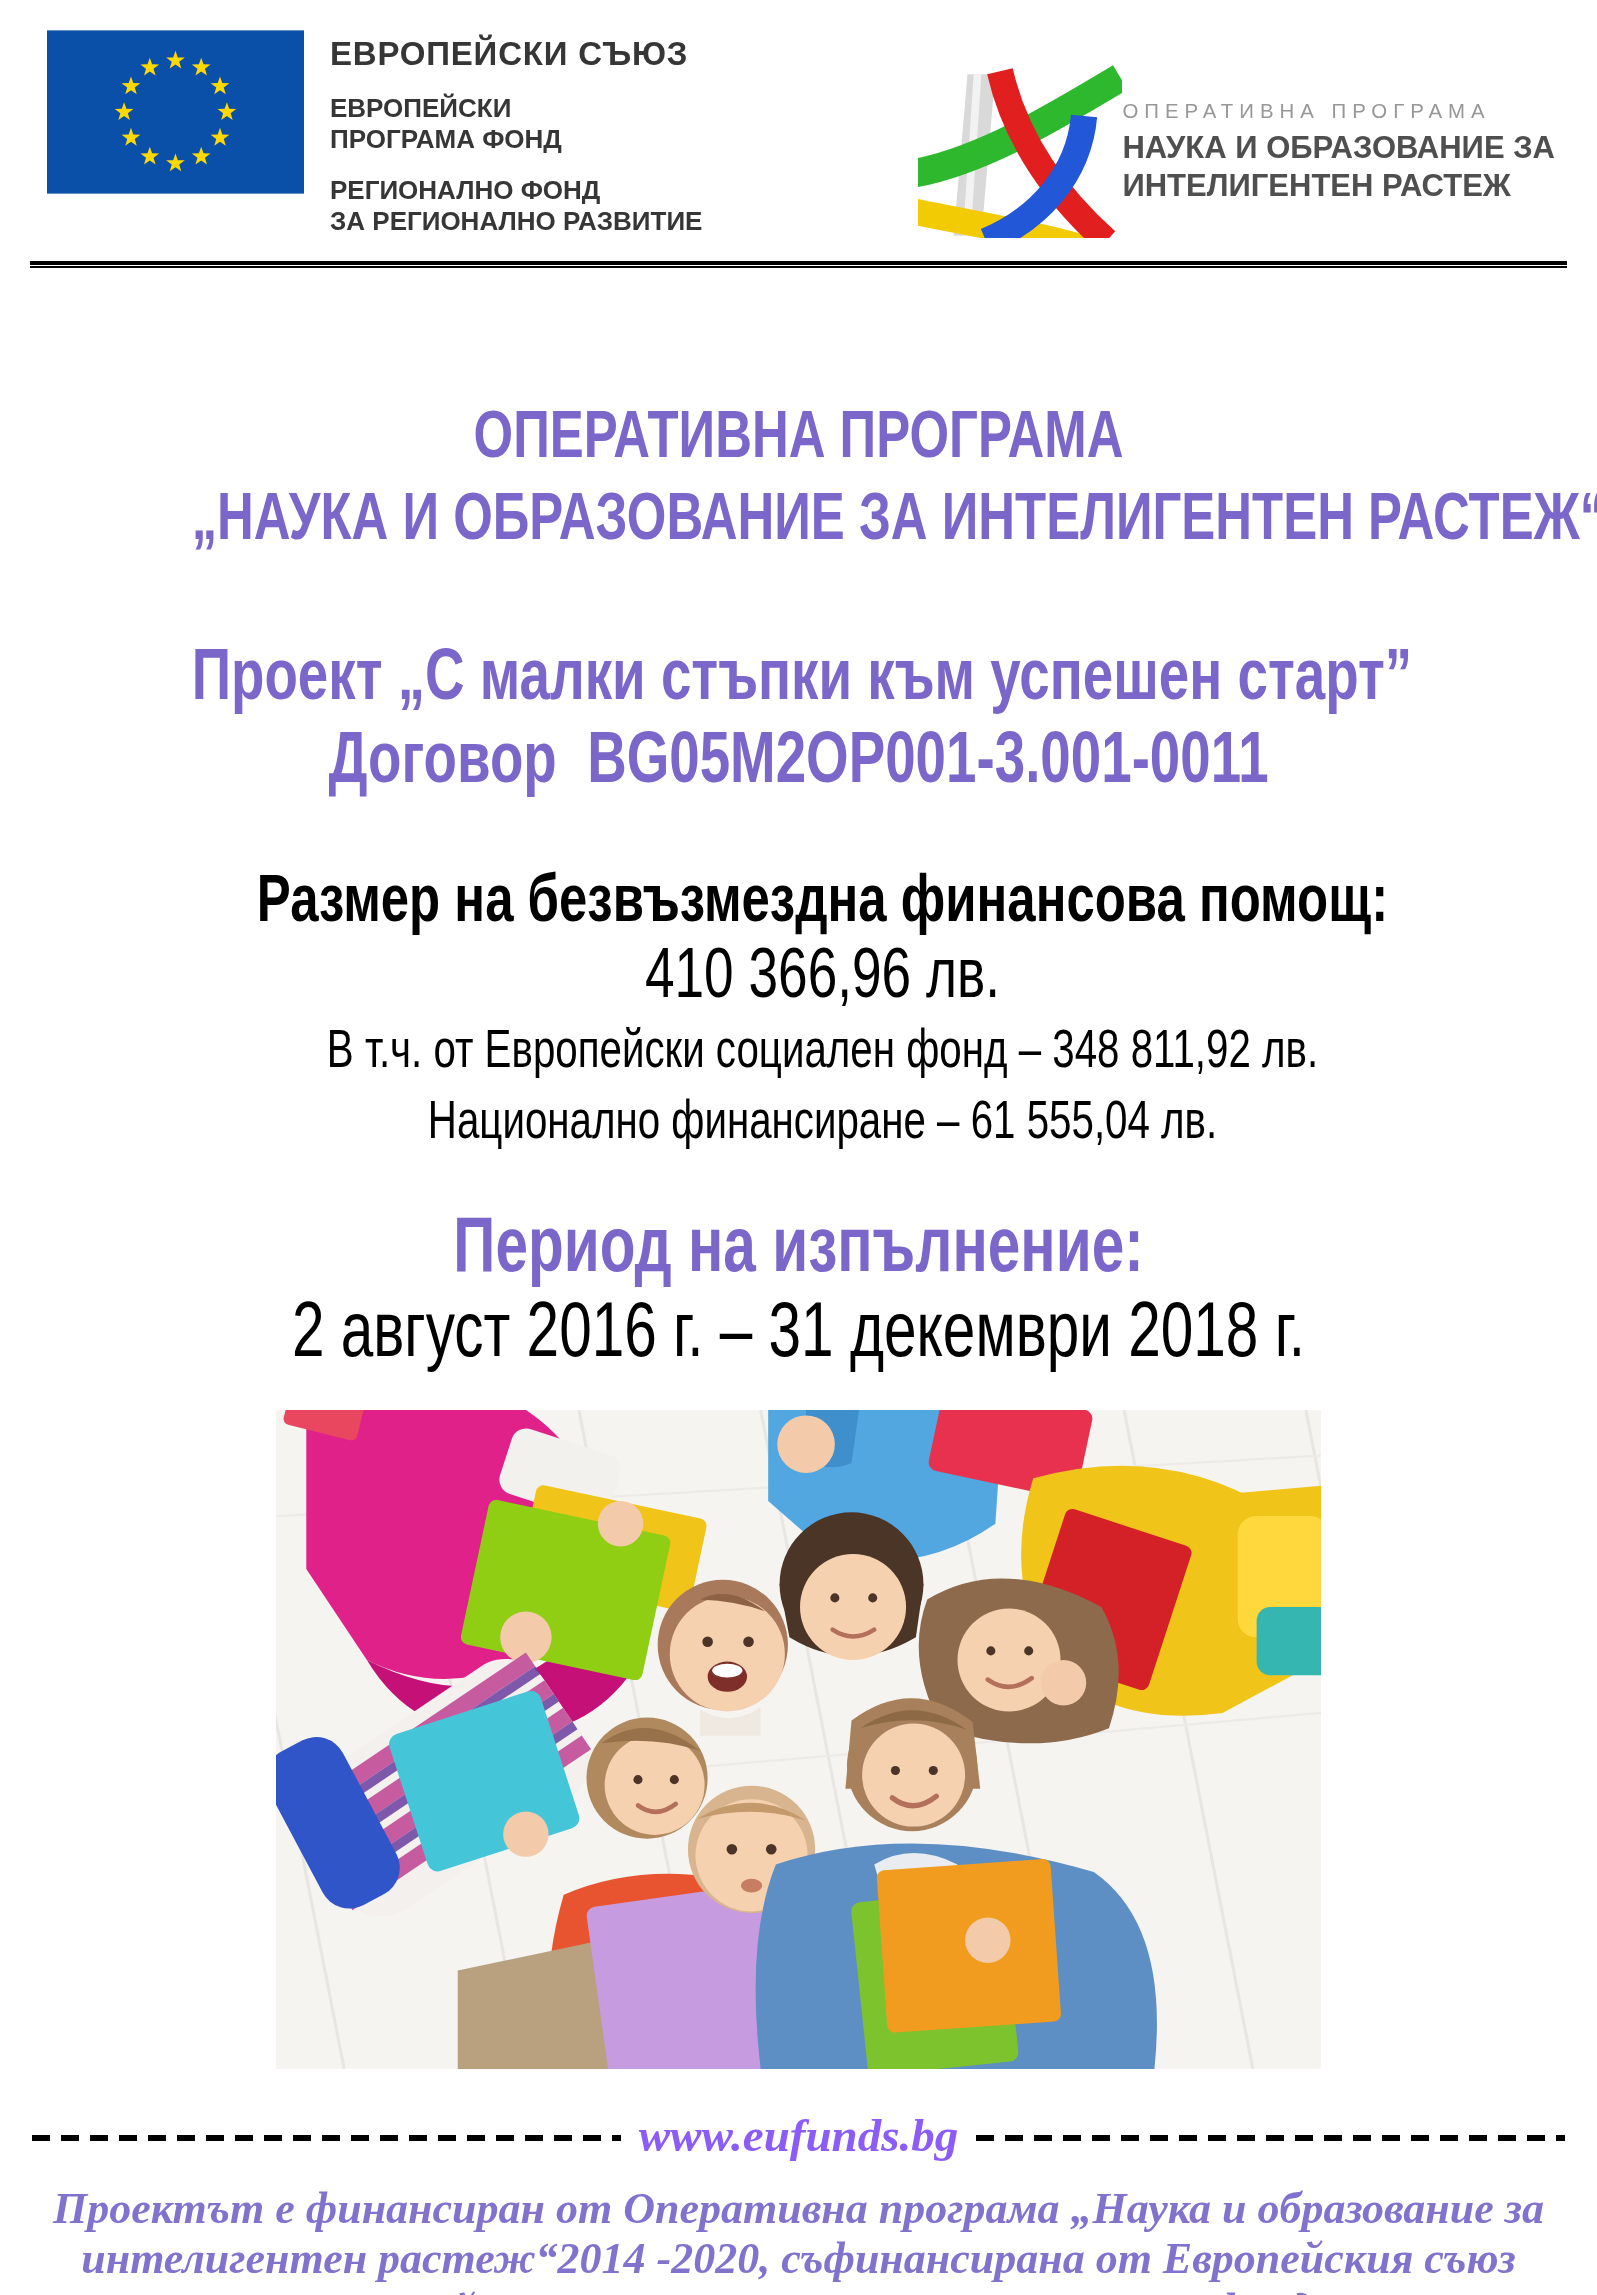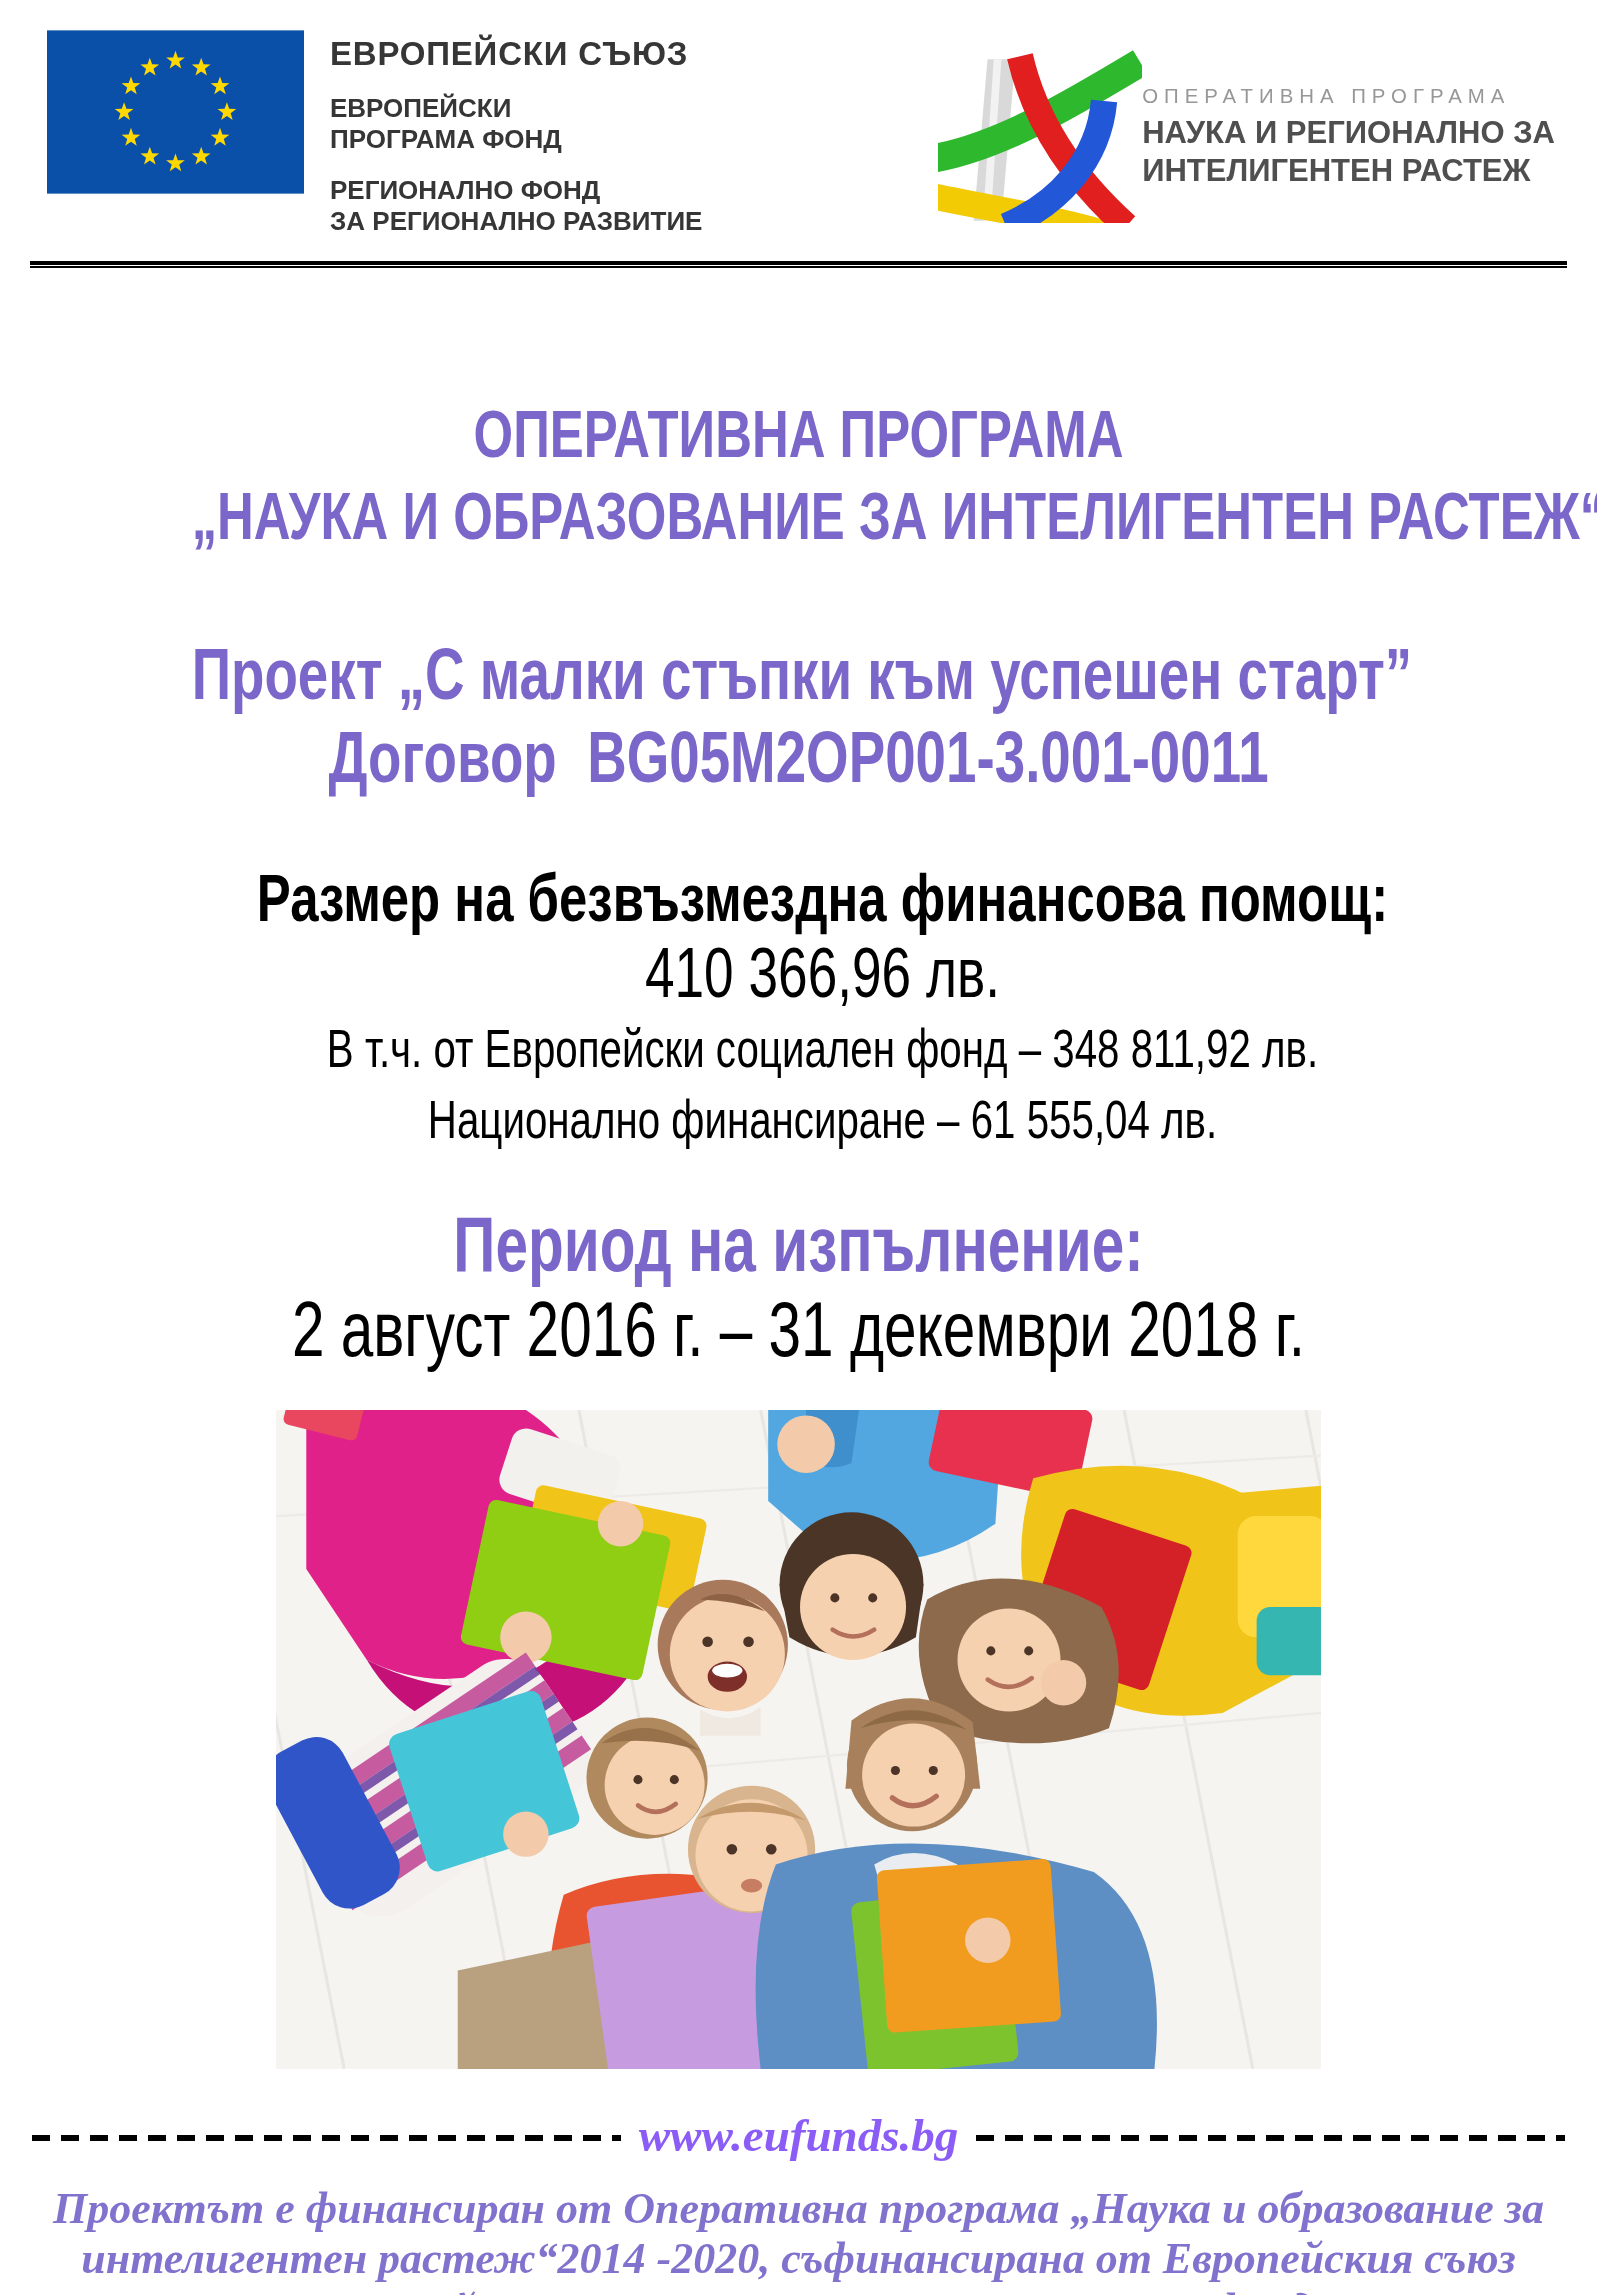--- a/index.html
+++ b/index.html
@@ -2,21 +2,21 @@
 <html lang="bg" style="font-size:12px"><head>
 <meta charset="utf-8">
 <style>
   html,body{margin:0;padding:0;background:#888;}
   .page{
     width:1597px;height:2295px;background:#ffffff;position:relative;
     margin:0 auto;overflow:hidden;
     font-family:"Liberation Sans",sans-serif;color:#000;
   }
   
-  .hdr{display:flex;justify-content:space-between;align-items:flex-start;
+  .hdr{display:flex;justify-content:space-between;align-items:flex-end;
        padding:30px 42px 0 47px;}
   .eu-block{display:flex;gap:26px;}
   .eu-flag{display:block;}
   .eu-text{padding-top:4.5px;line-height:1.18;color:#363636;}
   .eu-title{font-size:33px;font-weight:bold;letter-spacing:0.8px;}
   .eu-sub{font-size:26px;font-weight:bold;margin-top:19.7px;line-height:1.2;}
   .op-block{display:flex;align-items:flex-start;}
   .op-text{padding-top:55px;}
   .op-kicker{font-size:20.4px;color:#979797;letter-spacing:6px;font-weight:500;}
   .op-name{font-size:31px;font-weight:bold;color:#4f4f4f;line-height:1.24;margin-top:6px;}
@@ -92,21 +92,21 @@
         <polygon points="62,38 98,38 80,247 44,247" fill="#d9d9d9"></polygon>
         <polygon points="70,38 80,38 66,247 56,247" fill="#f2f2f2"></polygon>
         <path d="M-6,216 C 70,232 140,242 208,262" fill="none" stroke="#f2cb05" stroke-width="34"></path>
         <path d="M-6,166 C 80,150 170,96 260,42" fill="none" stroke="#2db82d" stroke-width="37"></path>
         <path d="M104,34 C 126,130 182,200 242,254" fill="none" stroke="#e11f1f" stroke-width="34"></path>
         <path d="M213,92 C 206,170 152,226 86,254" fill="none" stroke="#2257d8" stroke-width="34"></path>
       </svg>
       <div class="op-text">
         <div class="op-kicker">ОПЕРАТИВНА ПРОГРАМА</div>
         <div class="op-name">
-          <div>НАУКА И РЕГИОНАЛНО ЗА</div>
+          <div>НАУКА И ОБРАЗОВАНИЕ ЗА</div>
           <div>ИНТЕЛИГЕНТЕН РАСТЕЖ</div>
         </div>
       </div>
     </div>
   </header>
 
   <div class="rule"></div>
 
   <main>
 

